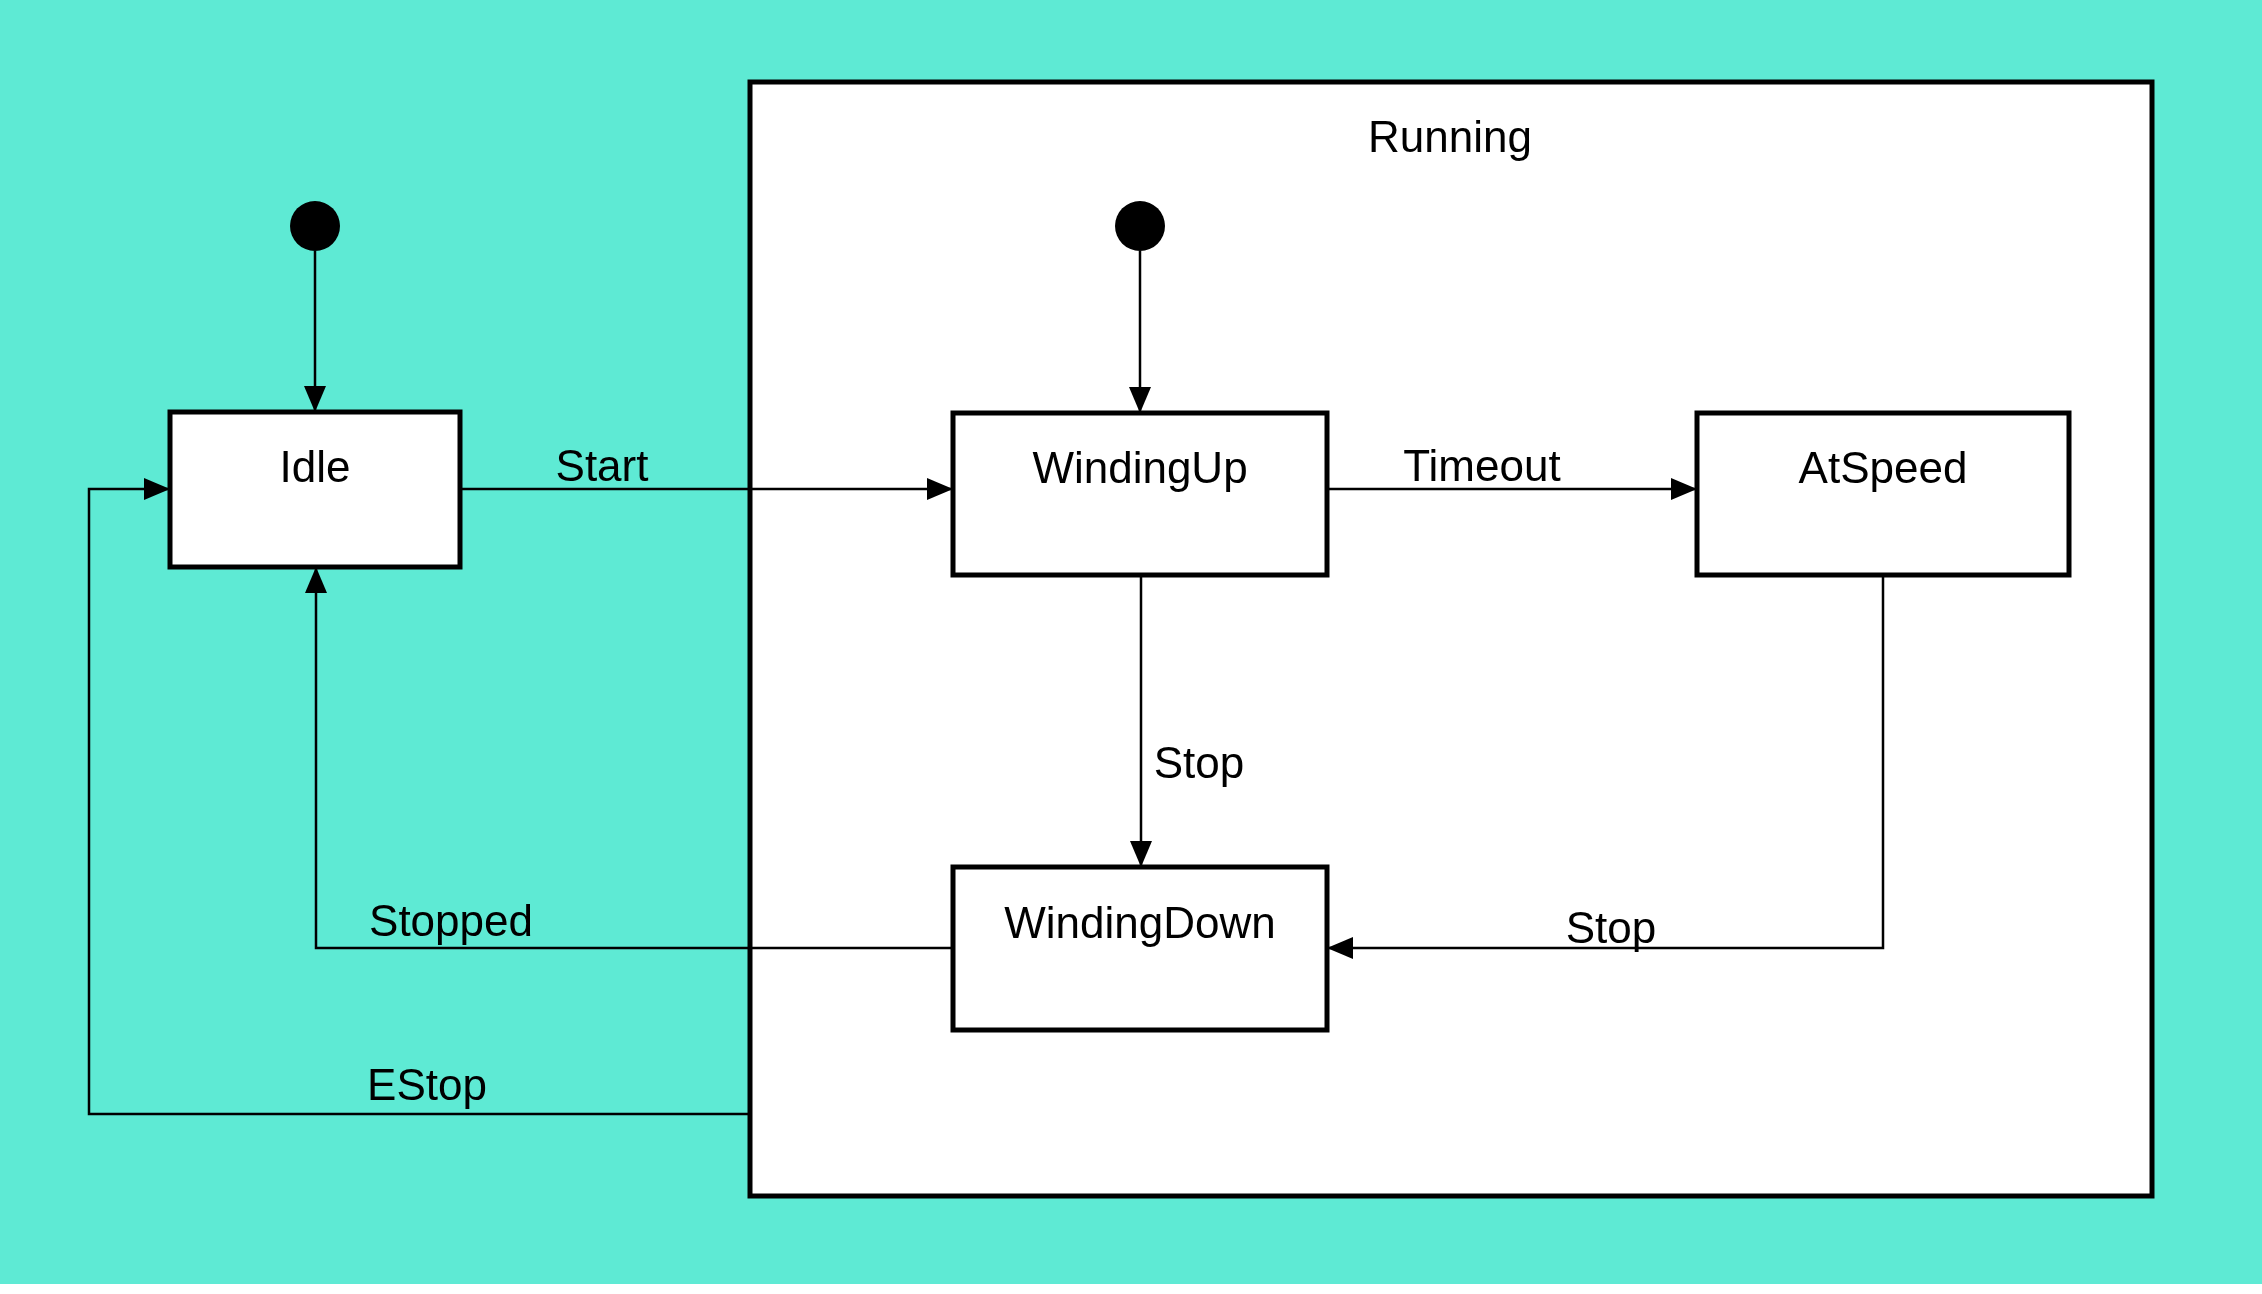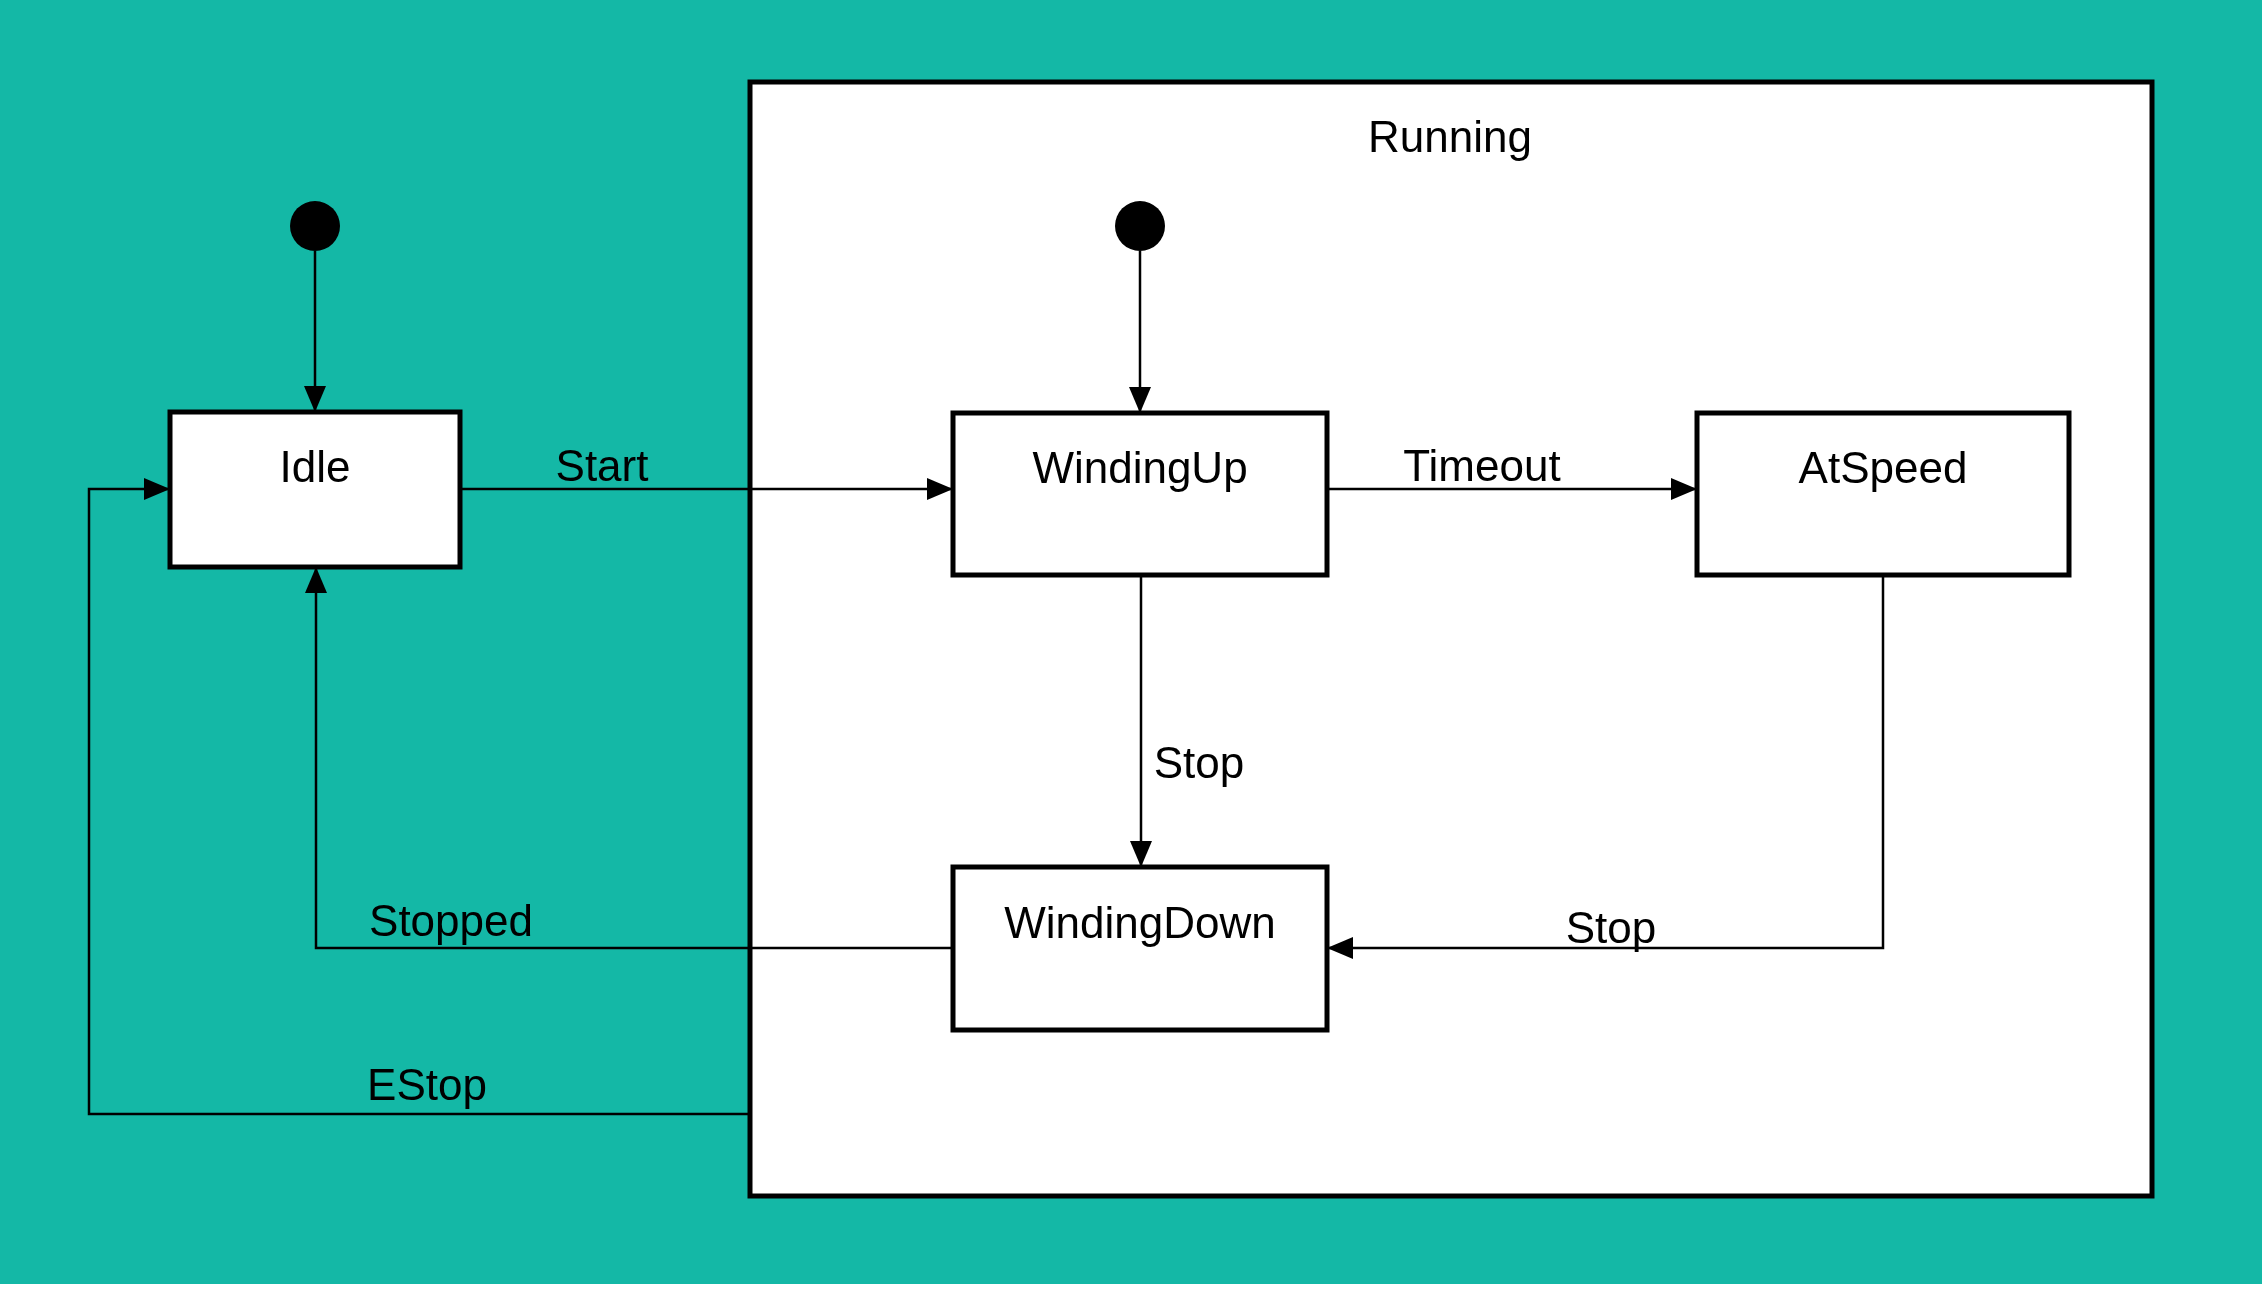--- a/index.html
+++ b/index.html
@@ -4,21 +4,21 @@
 <style>
   html, body {
     margin: 0;
     padding: 0;
     background: #ffffff;
   }
   .canvas {
     position: relative;
     width: 2262px;
     height: 1284px;
-    background: #14b8a6;
+    background: #5eead4;
     overflow: hidden;
     text-decoration: underline;
   }
   svg.diagram {
     position: absolute;
     left: 0;
     top: 0;
     width: 2262px;
     height: 1294px;
     display: block;

